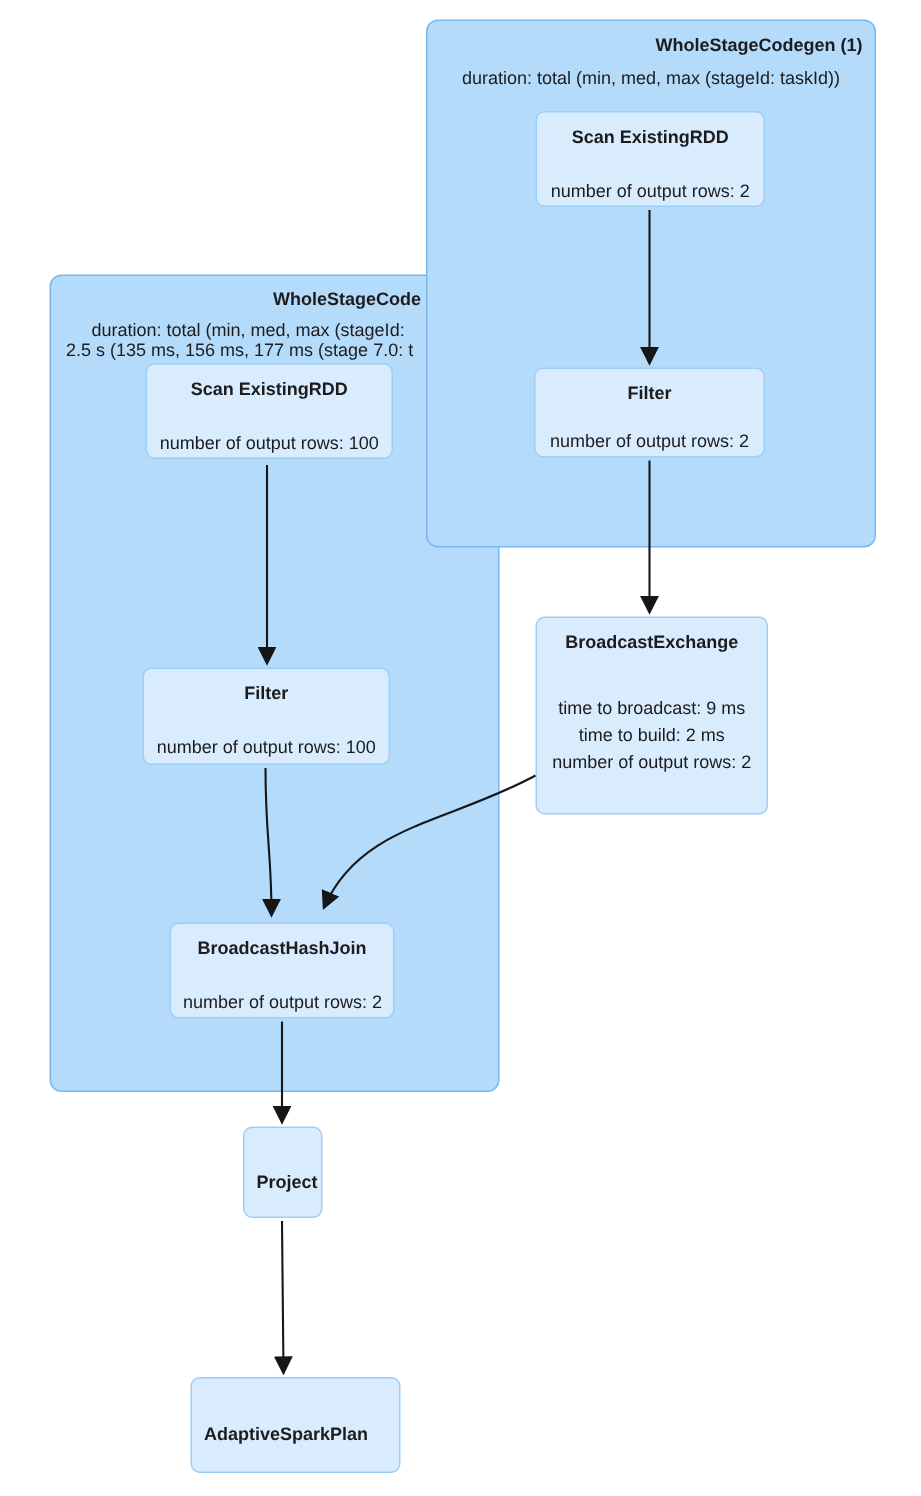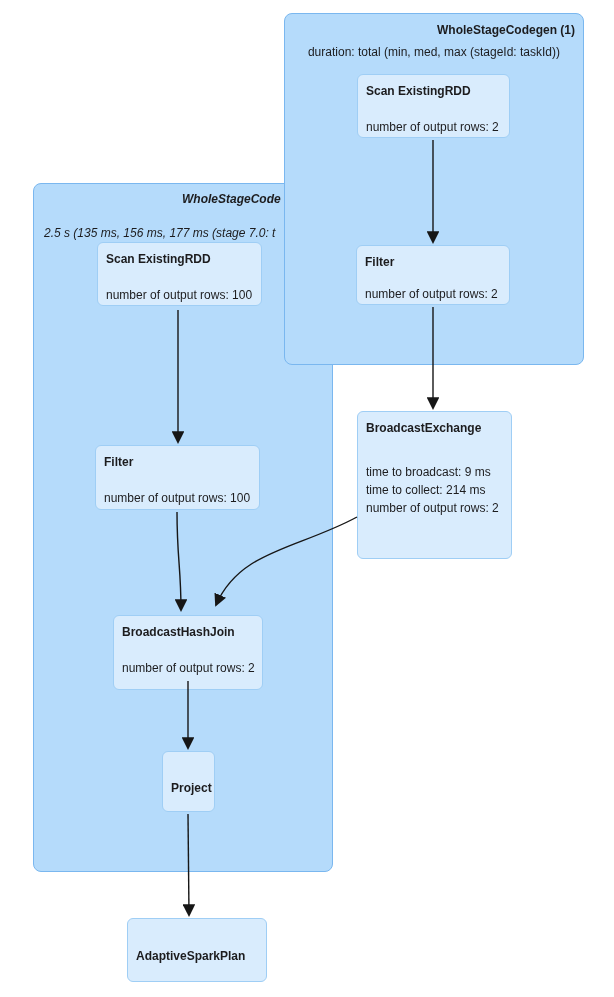--- a/index.html
+++ b/index.html
@@ -40,20 +40,21 @@
     line-height: 13px;
     white-space: nowrap;
   }
   .cluster-dur.centered { left: 0; width: 100%; text-align: center; }
   .node {
     position: absolute;
     background: var(--node-fill);
     border: 1px solid var(--node-border);
     border-radius: 6px;
     padding: 9px 8px;
+    text-align: center;
   }
   .node-title {
     font-size: 12px;
     font-weight: 700;
     line-height: 14px;
     white-space: nowrap;
   }
   .node-metric {
     font-size: 12px;
     margin-top: 20px;
@@ -84,60 +85,61 @@
     fill: none;
     stroke: var(--edge);
     stroke-width: 1.4;
   }
 </style>
 </head>
 <body>
 
 <div class="canvas">
 
-  <div class="cluster z1" style="left:33px; top:183px; width:300px; height:689px;font-style:italic;">
+  <div class="cluster z1" style="left:33px; top:183px; width:300px; height:545px;">
     <div class="cluster-title" style="left:148px; top:8px;">WholeStageCode</div>
+    <div class="cluster-dur" style="left:27px; top:30px;">duration: total (min, med, max (stageId:</div>
     <div class="cluster-dur" style="left:10px; top:43px;">2.5 s (135 ms, 156 ms, 177 ms (stage 7.0: t</div>
   </div>
 
   <div class="cluster z2" style="left:284px; top:13px; width:300px; height:352px;">
     <div class="cluster-title align-right">WholeStageCodegen (1)</div>
     <div class="cluster-dur centered" style="top:32px;">duration: total (min, med, max (stageId: taskId))</div>
   </div>
 
   <div class="node z3" style="left:357px; top:74px; width:153px; height:64px;">
     <div class="node-title">Scan ExistingRDD</div>
     <div class="node-metric">number of output rows: 2</div>
   </div>
 
   <div class="node z3" style="left:356px; top:245px; width:154px; height:60px;">
     <div class="node-title">Filter</div>
     <div class="node-metric" style="margin-top:16px;">number of output rows: 2</div>
   </div>
 
-  <div class="node z3" style="left:357px; top:411px; width:155px; height:148px;">
+  <div class="node z3" style="left:357px; top:411px; width:155px; height:132px;">
     <div class="node-title">BroadcastExchange</div>
     <div class="node-metric-list">
       <div>time to broadcast: 9 ms</div>
-      <div>time to collect: 214 ms</div>
+      <div>time to build: 2 ms</div>
       <div>number of output rows: 2</div>
     </div>
   </div>
 
   <div class="node z3" style="left:97px; top:242px; width:165px; height:64px;">
     <div class="node-title">Scan ExistingRDD</div>
     <div class="node-metric">number of output rows: 100</div>
   </div>
 
   <div class="node z3" style="left:95px; top:445px; width:165px; height:65px;">
     <div class="node-title">Filter</div>
     <div class="node-metric">number of output rows: 100</div>
   </div>
 
-  <div class="node z3" style="left:113px; top:615px; width:150px; height:75px;">
+  <div class="node z3" style="left:113px; top:615px; width:150px; height:64px;">
     <div class="node-title">BroadcastHashJoin</div>
     <div class="node-metric">number of output rows: 2</div>
   </div>
 
   <div class="node z3 v-center" style="left:162px; top:751px; width:53px; height:61px;">
     <div class="node-title">Project</div>
   </div>
 
   <div class="node z3 v-center" style="left:127px; top:918px; width:140px; height:64px;">
     <div class="node-title">AdaptiveSparkPlan</div>

